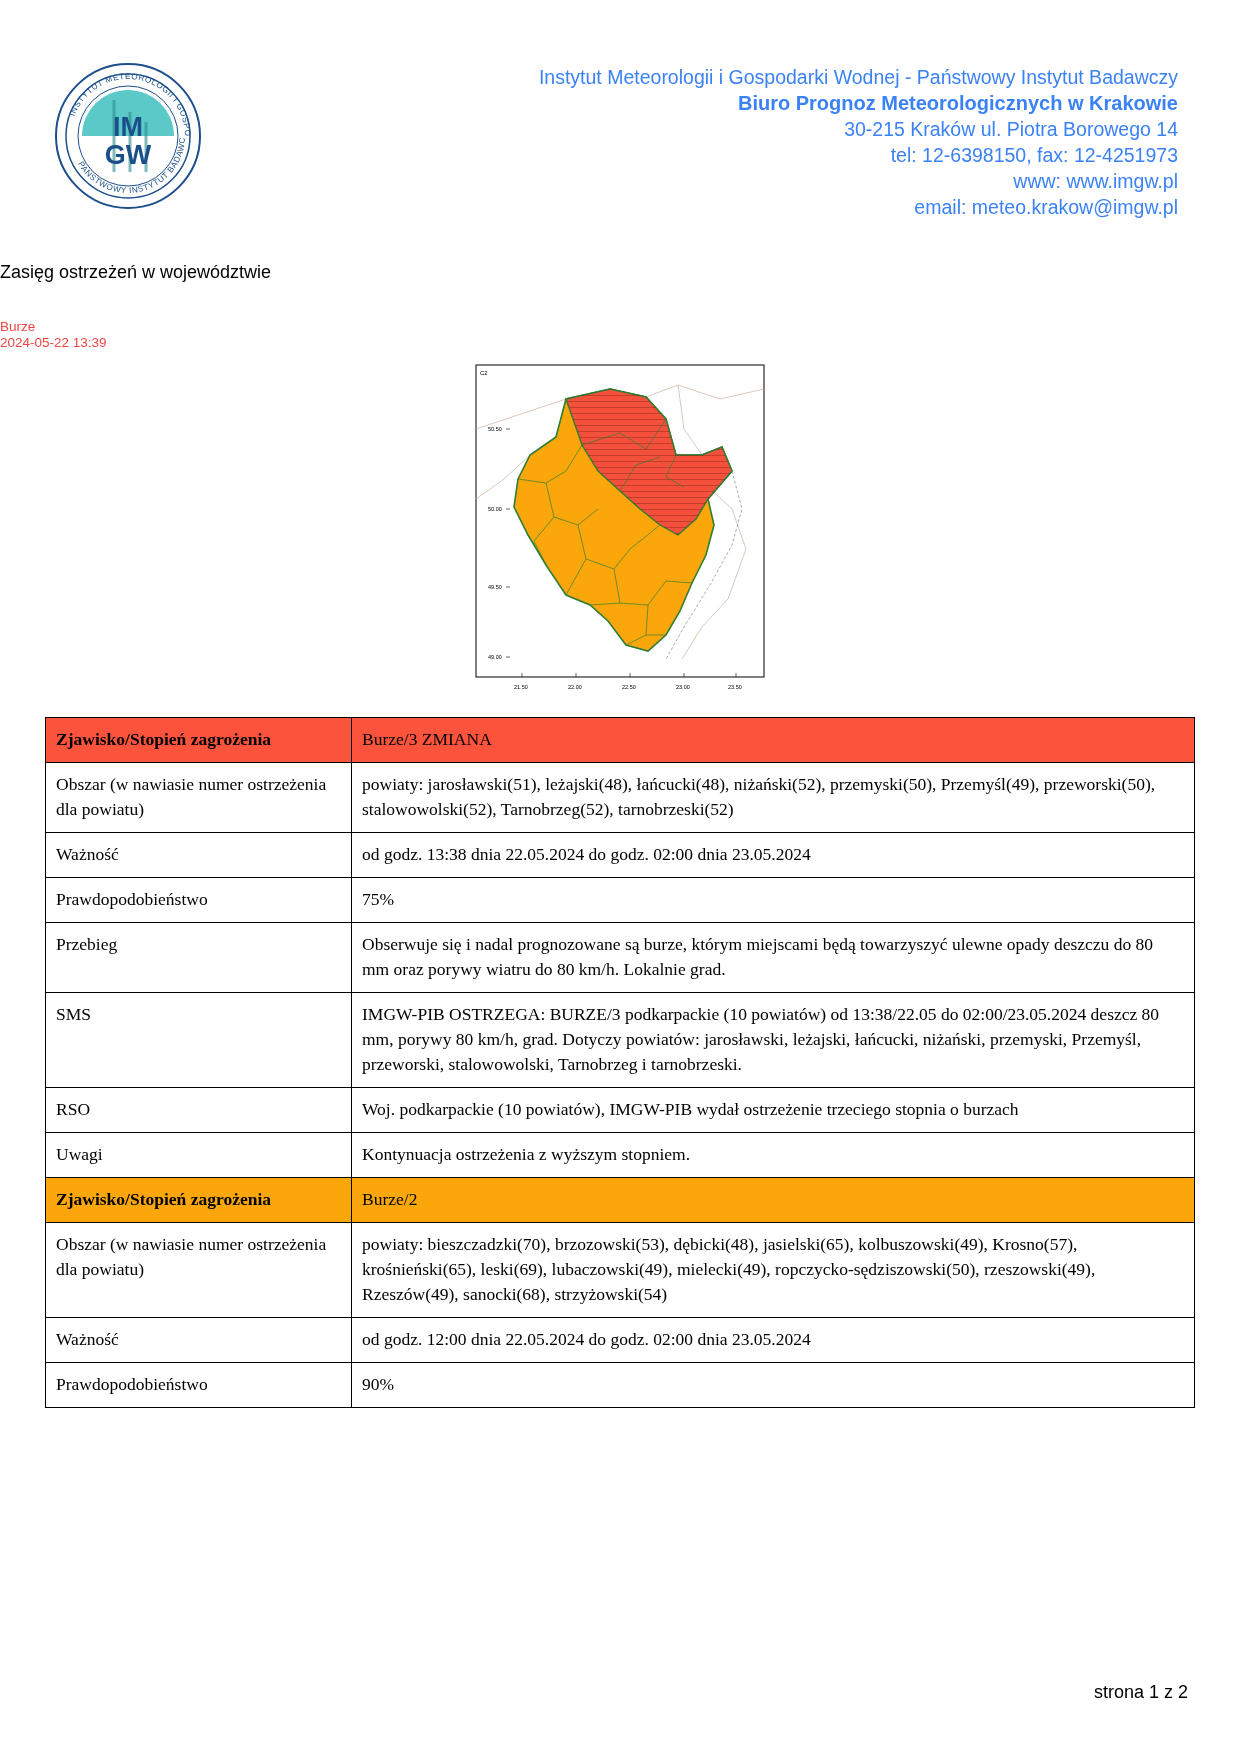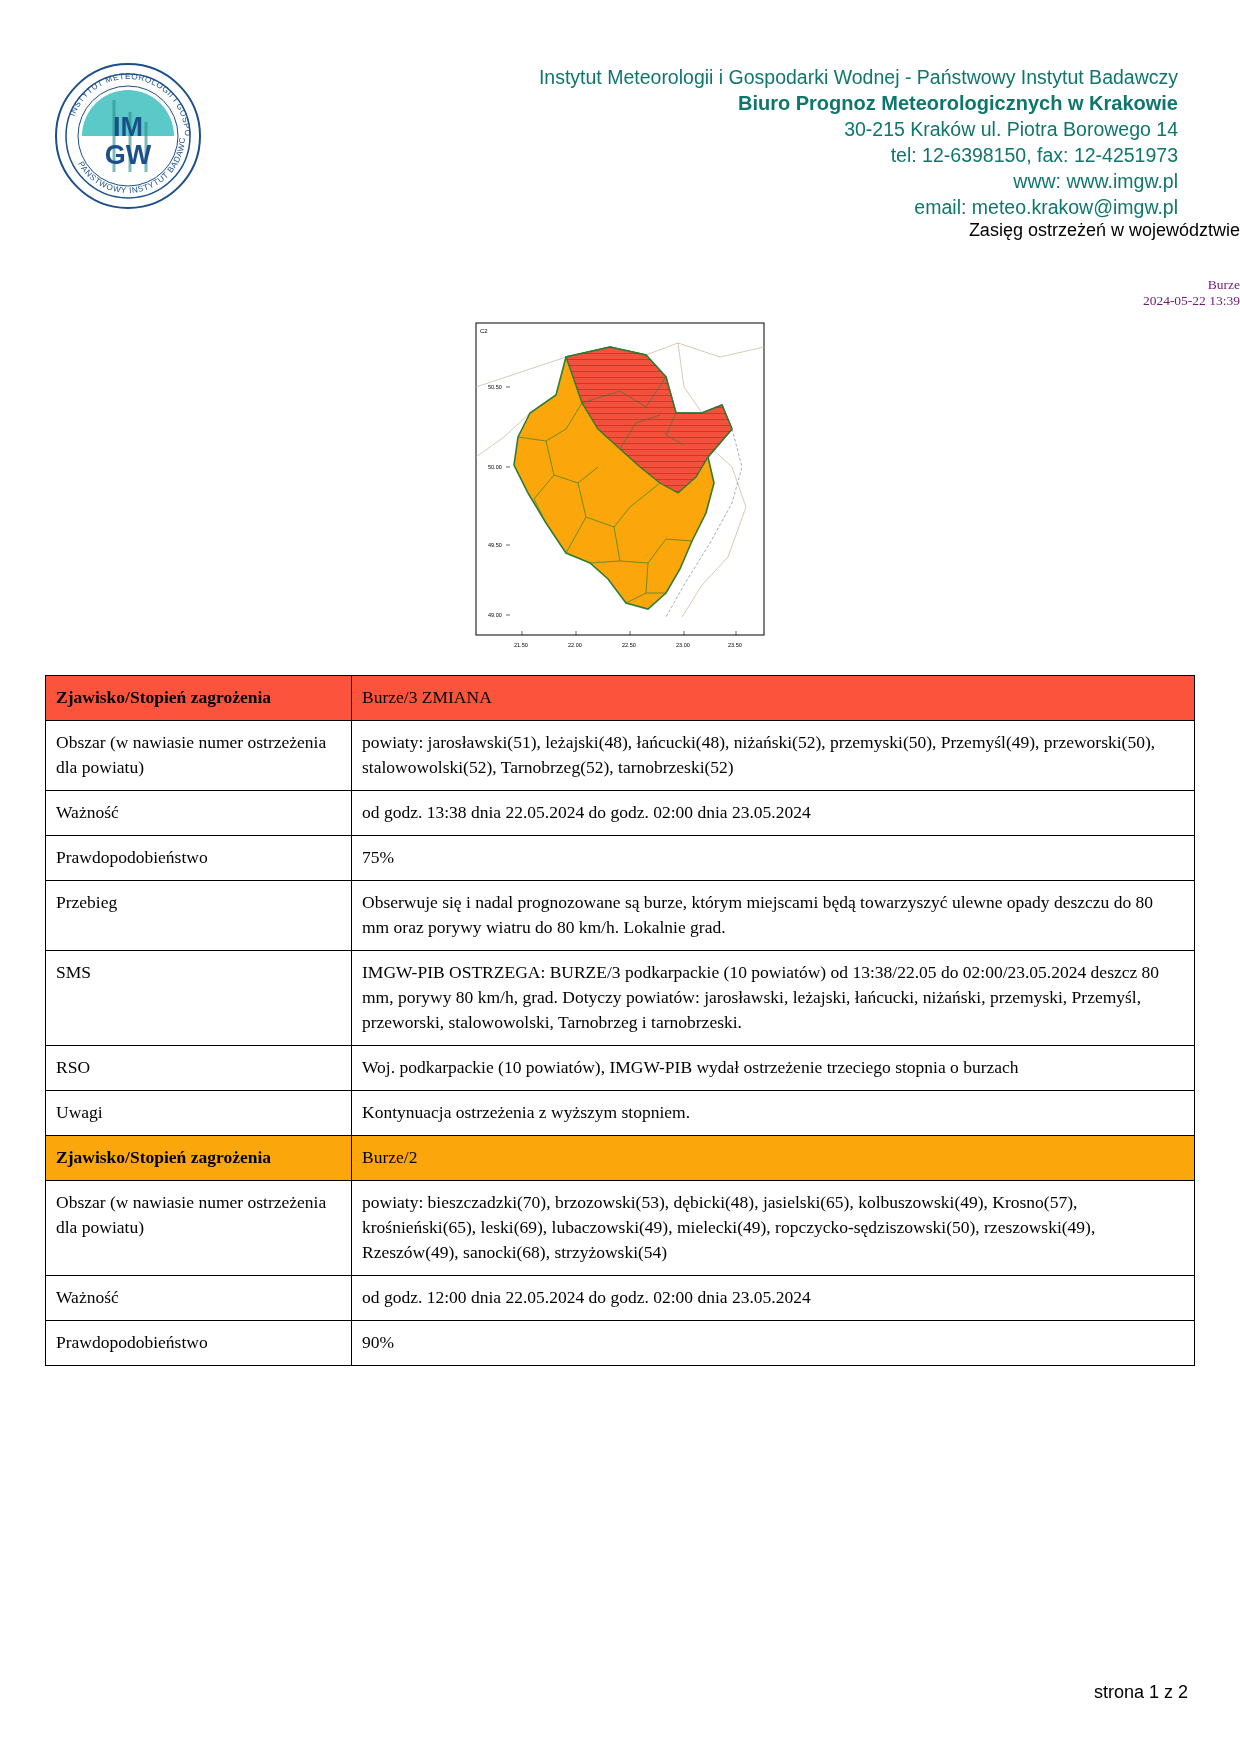--- a/index.html
+++ b/index.html
@@ -38,41 +38,42 @@
     height: 152px;
     position: relative;
   }
   .logo svg { display:block; }
   .header-text {
     flex: 1 1 auto;
     text-align: right;
     font-family: "Liberation Sans", sans-serif;
     font-size: 19.5px;
     line-height: 26px;
-    color: #0f766e;
+    color: #3b82f6;
     padding-right: 10px;
     padding-top: 16px;
   }
   .header-text .bold { font-weight: bold; font-size: 20px; }
 
   
   .map-section {
-    text-align: right;
+    margin-top: 42px;
+    text-align: left;
   }
   .map-title {
     font-family: "Liberation Sans", sans-serif;
     font-size: 18px;
     color: #000;
     margin-bottom: 36px;
   }
   .map-sub {
-    font-family: Liberation Serif, serif;
+    font-family: Liberation Sans, sans-serif;
     font-size: 13.5px;
     line-height: 16px;
-    color: #701a75;
+    color: #ef4444;
   }
   .map-box {
     width: 300px;
     height: 340px;
     margin: 8px auto 0 auto;
     position: relative;
   }
 
   
   .table-wrap {

